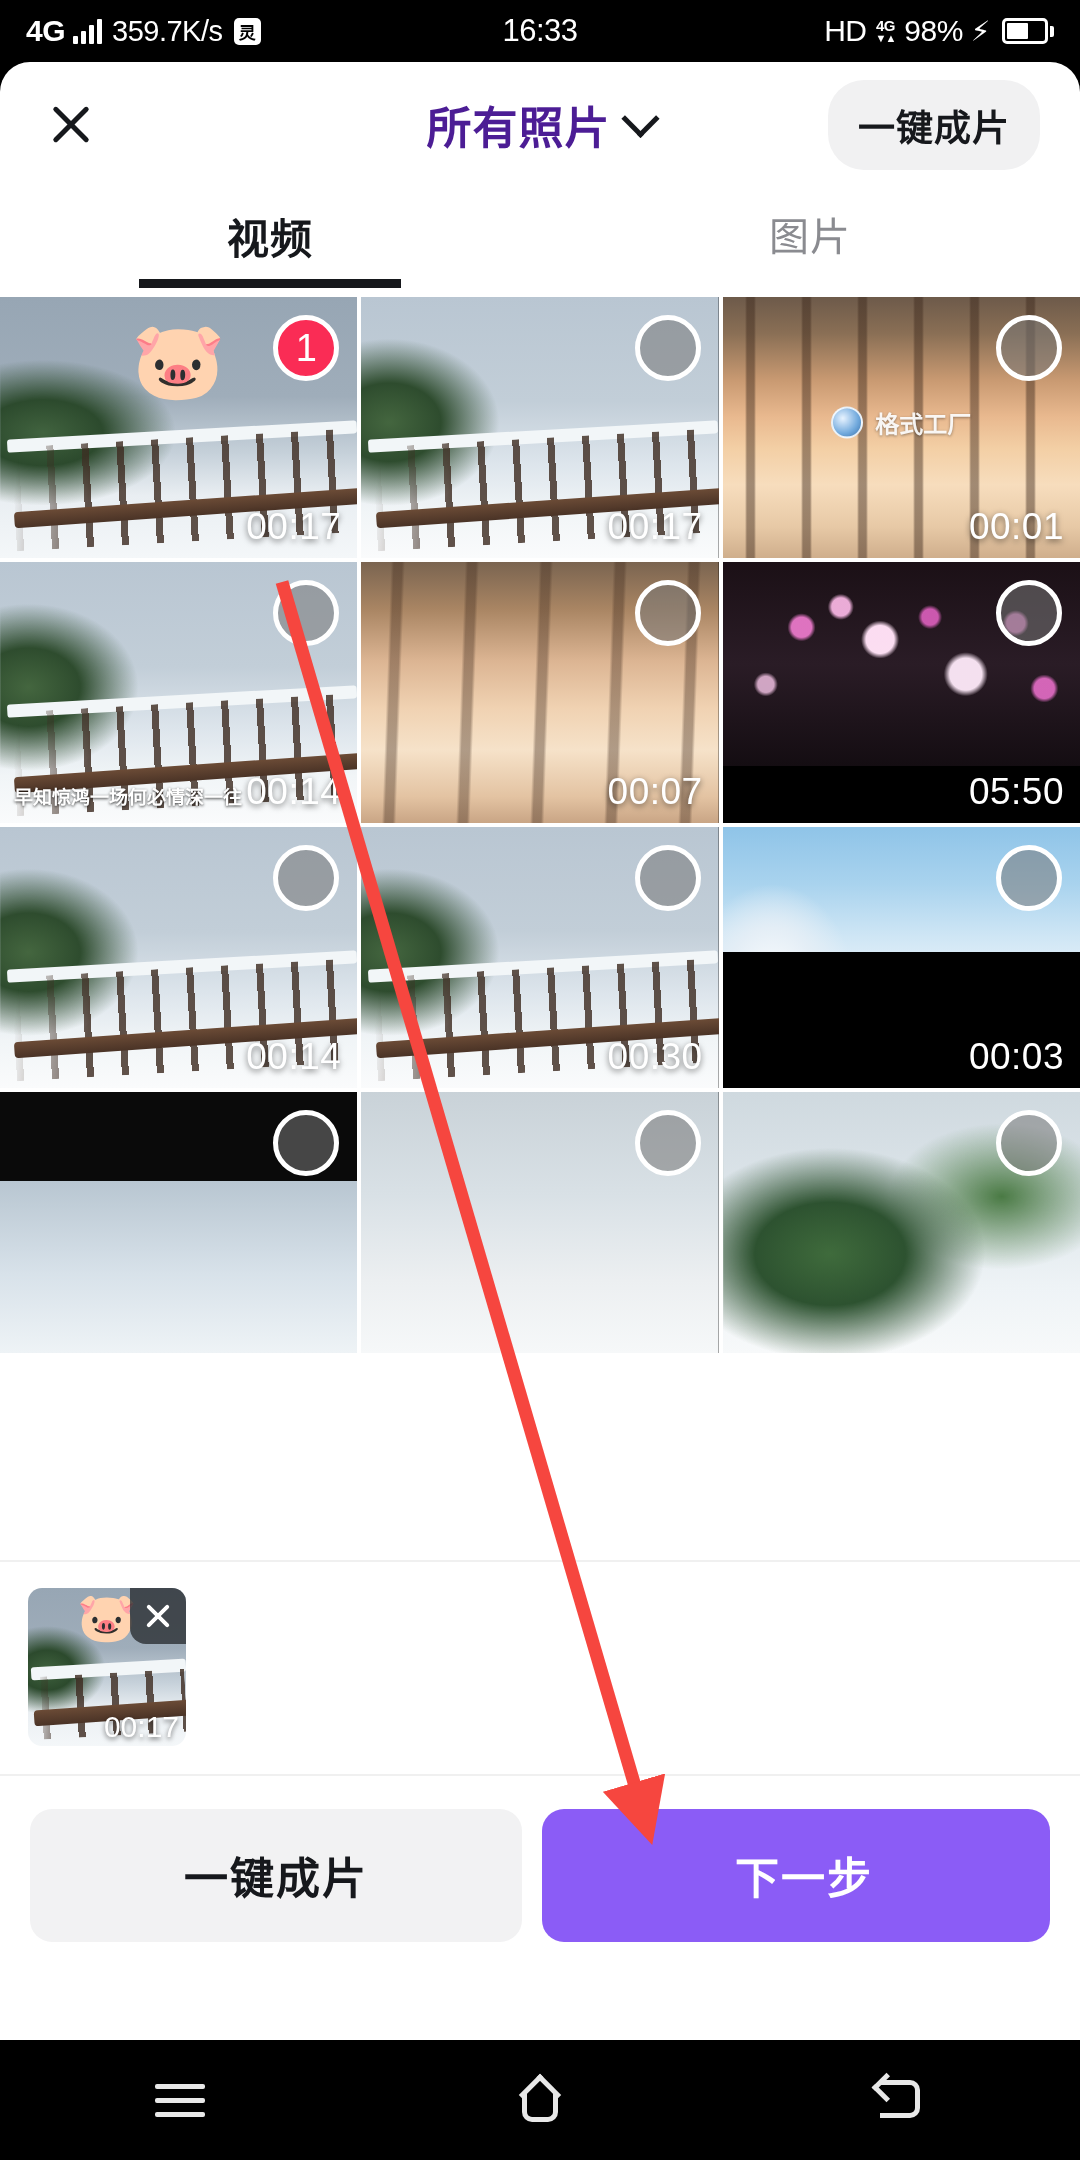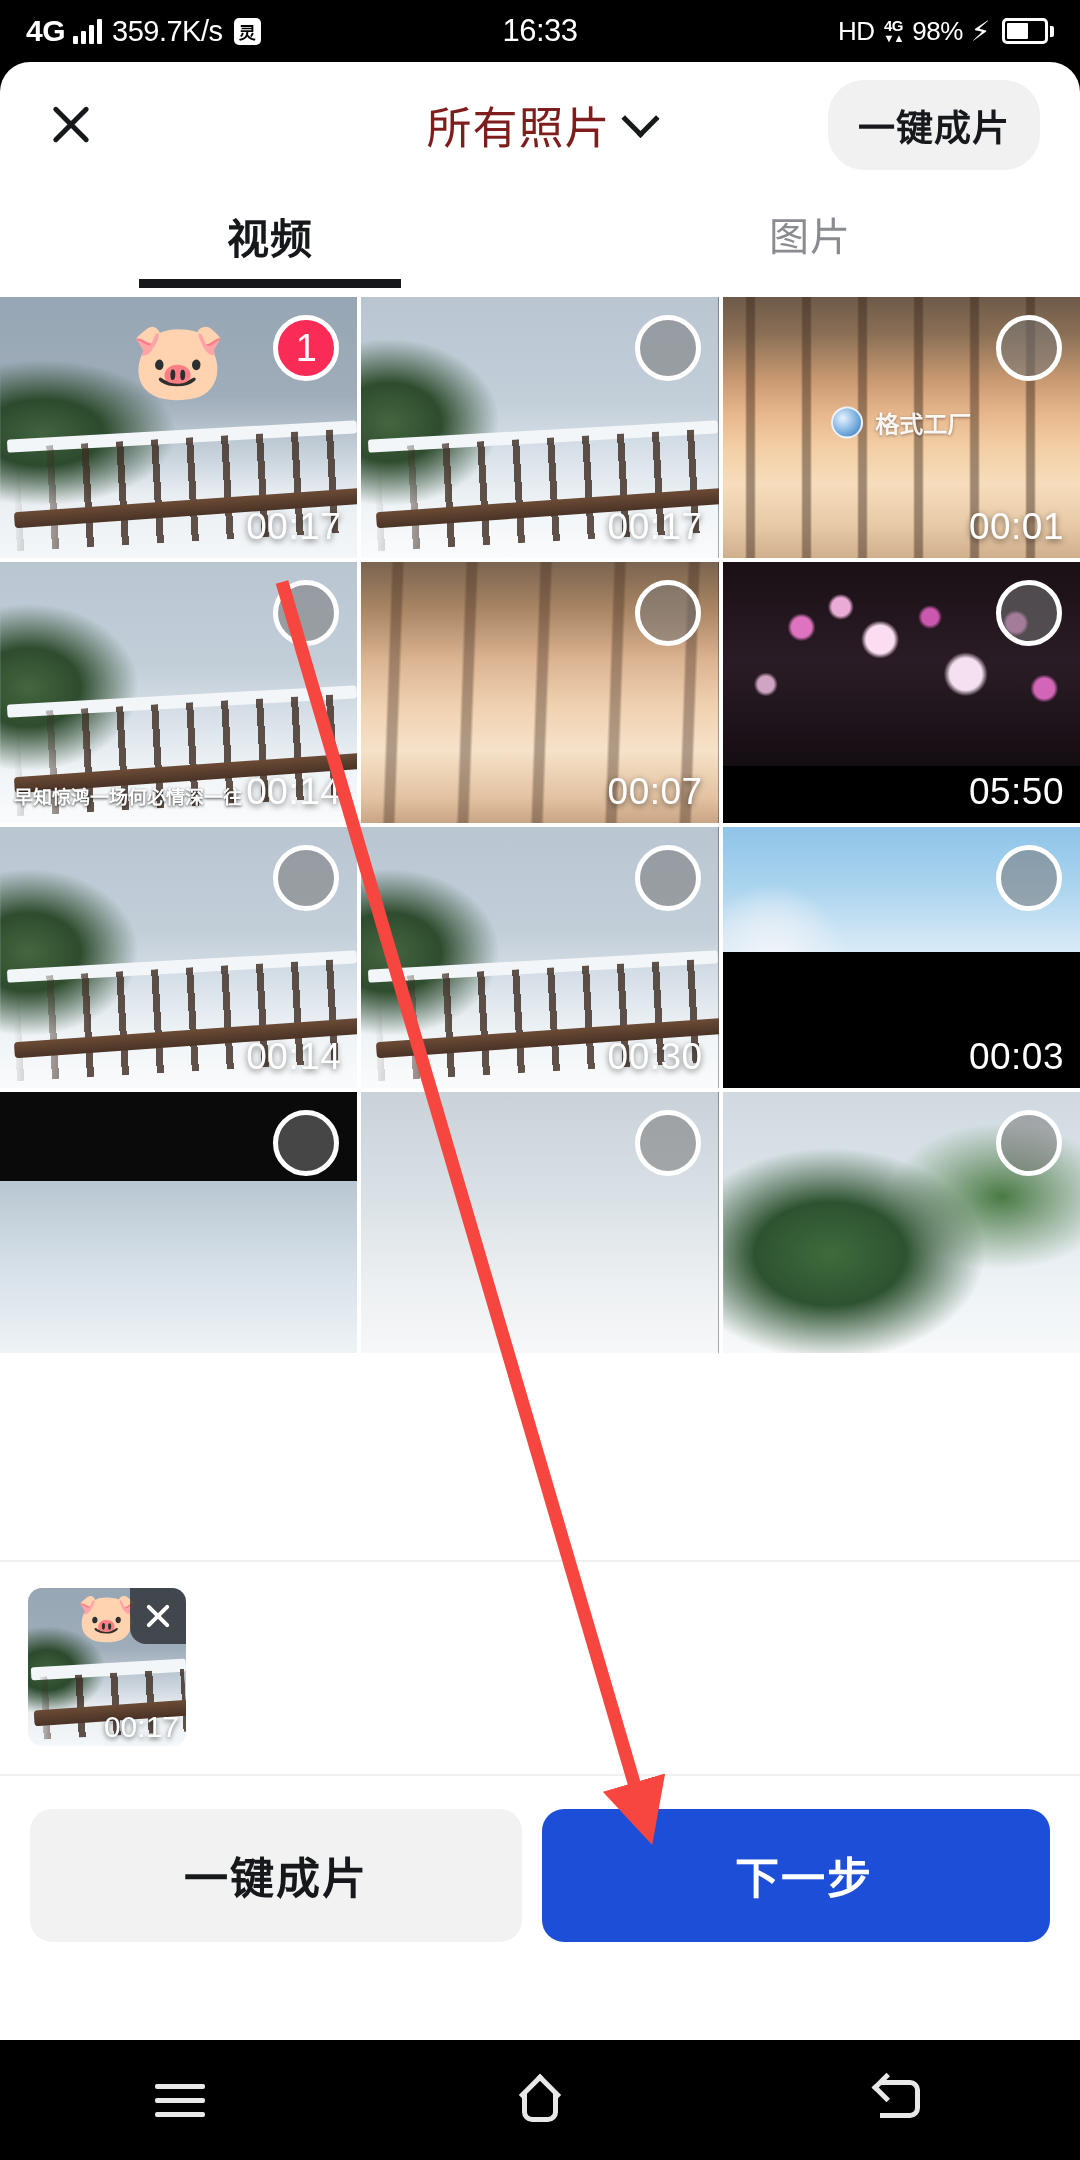--- a/index.html
+++ b/index.html
@@ -62,21 +62,21 @@
     align-items: center;
     justify-content: center;
     width: 27px; height: 27px;
     background: #fff;
     color: #000;
     border-radius: 5px;
     font-size: 17px;
     font-weight: 700;
     margin-left: 3px;
   }
-  .hd-txt { font-size: 26px; font-weight: 500; text-align: center; }
+  .hd-txt { font-size: 30px; font-weight: 500; text-align: center; }
   .net-4g {
     display: inline-flex;
     flex-direction: column;
     align-items: center;
     font-size: 15px;
     line-height: 1;
     font-weight: 700;
     margin: 0 1px;
   }
   .net-4g small { font-size: 11px; letter-spacing: -1px; }
@@ -137,22 +137,22 @@
     left: 0; right: 0;
     display: flex;
     align-items: center;
     justify-content: center;
     gap: 16px;
     pointer-events: none;
   }
   .title-wrap > * { pointer-events: auto; }
   .title-text {
     font-size: 45px;
-    font-weight: 400;
-    color: #7f1d1d;
+    font-weight: 700;
+    color: #4c1d95;
     letter-spacing: 1px;
   }
   .chev {
     width: 22px; height: 22px;
     border-right: 5px solid #16181c;
     border-bottom: 5px solid #16181c;
     transform: rotate(45deg) translate(-4px,-4px);
   }
   .cancel-btn {
     margin-left: auto;
@@ -489,21 +489,21 @@
     justify-content: center;
     font-size: 44px;
     font-weight: 700;
     letter-spacing: 2px;
   }
   .btn-secondary {
     background: #f2f2f3;
     color: #16181c;
   }
   .btn-primary {
-    background: #1d4ed8;
+    background: #8b5cf6;
     color: #ffffff;
     padding-left: 16px;
   }
 
   
   .anno {
     position: absolute;
     inset: 0;
     pointer-events: none;
     z-index: 50;

